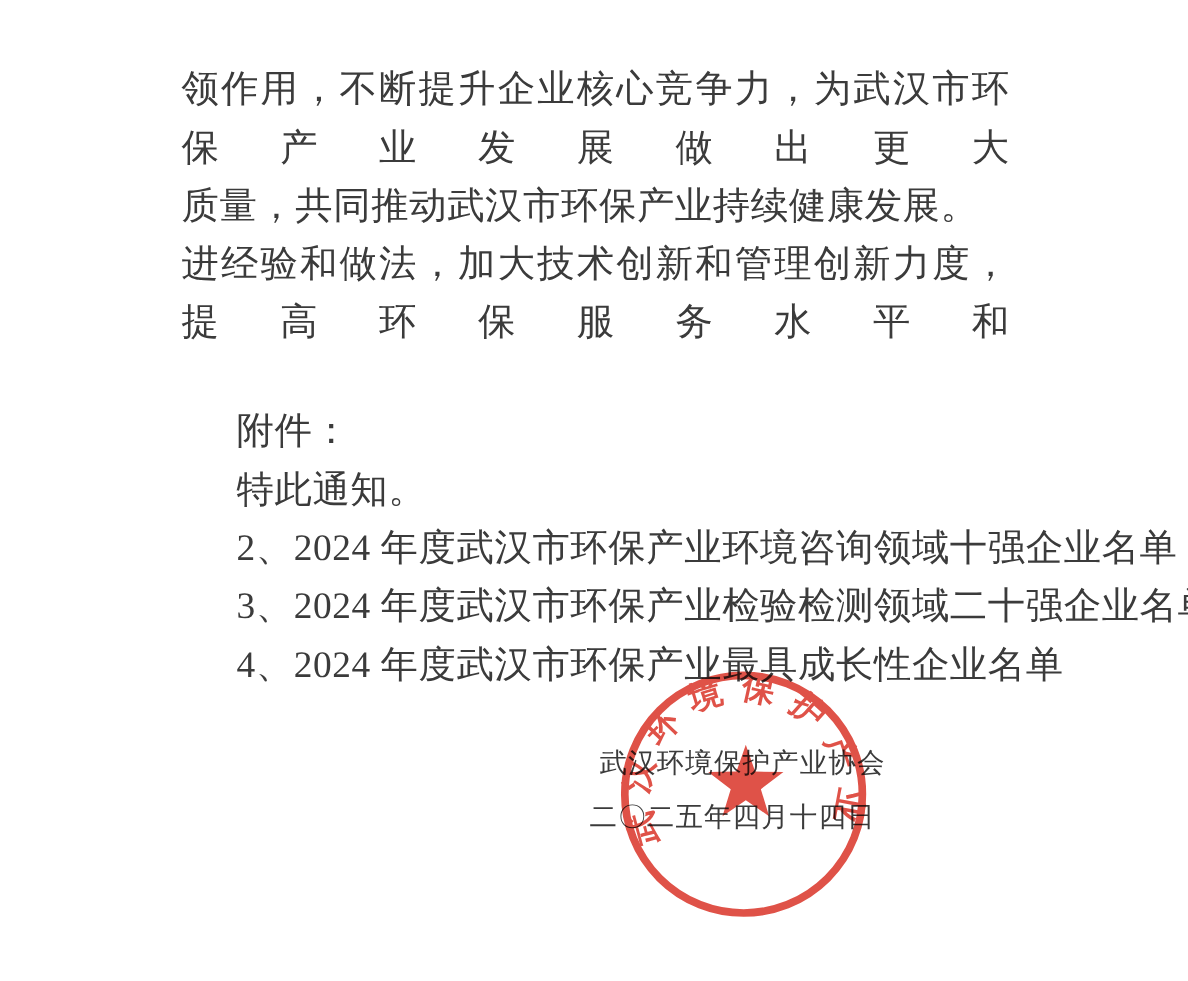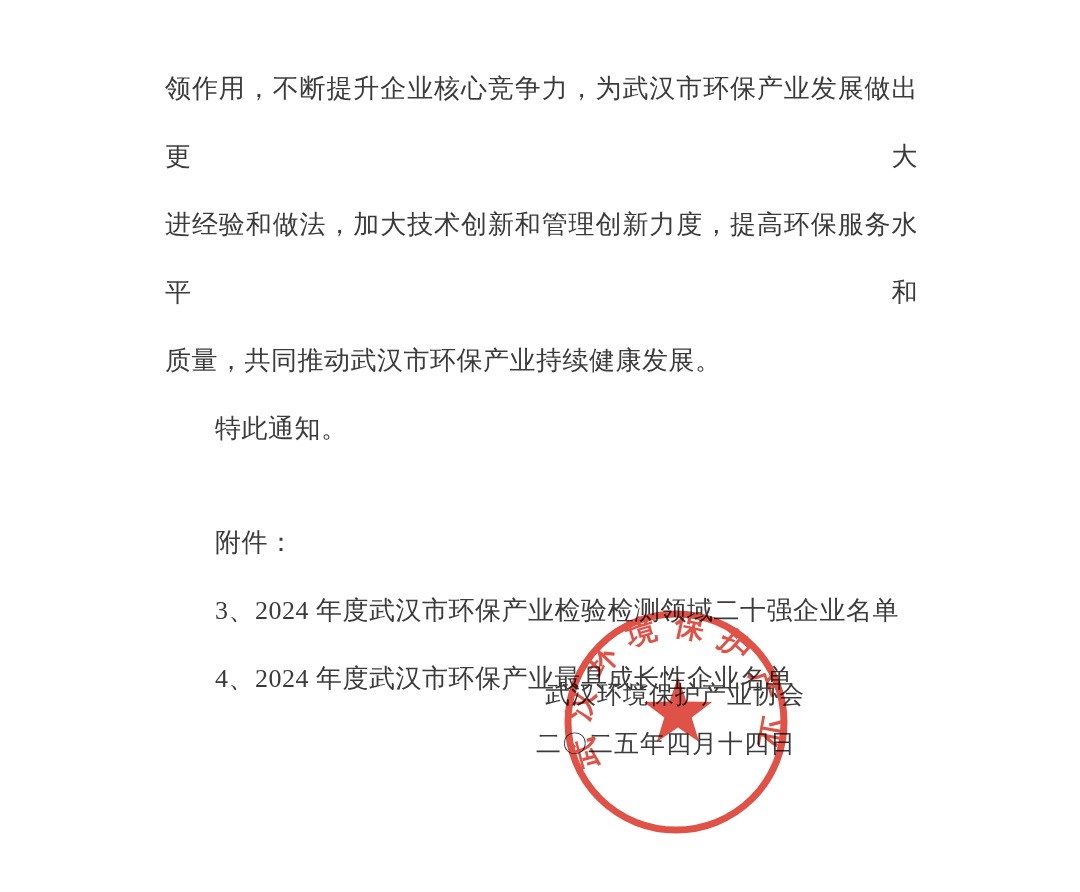--- a/index.html
+++ b/index.html
@@ -20,22 +20,22 @@
     width:1080px;height:892px;
     background:var(--page-bg);
   }
   .content{
     position:absolute;
     left:165px;top:55px;
     width:753px;
   }
   .line{
     margin:0;
-    font-size:26px;
-    line-height:68px;
+    font-size:34px;
+    line-height:53px;
     letter-spacing:0.5px;
     white-space:nowrap;
   }
   .fill{
     white-space:normal;
     text-align:justify;
     text-align-last:justify;
   }
   .indent{ text-indent:50px; }
   .attach-head{ margin-top:46px; }
@@ -68,25 +68,26 @@
     letter-spacing:14px;
   }
 </style>
 </head>
 <body>
 
 <div class="page">
 
   <div class="content">
     <p class="line fill">领作用，不断提升企业核心竞争力，为武汉市环保产业发展做出更大</p>
+    <p class="line">质量，共同推动武汉市环保产业持续健康发展。</p>
     <p class="line fill">进经验和做法，加大技术创新和管理创新力度，提高环保服务水平和</p>
-    <p class="line">质量，共同推动武汉市环保产业持续健康发展。</p>
+    <p class="line indent attach-head">附件：</p>
+
     <p class="line indent">特此通知。</p>
-
-    <p class="line indent attach-head">附件：</p>
+    <p class="line indent">2、2024 年度武汉市环保产业环境咨询领域十强企业名单</p>
     <p class="line indent">3、2024 年度武汉市环保产业检验检测领域二十强企业名单</p>
     <p class="line indent">4、2024 年度武汉市环保产业最具成长性企业名单</p>
   </div>
 
   <div class="sig sig-org">武汉环境保护产业协会</div>
   <div class="sig sig-date">二〇二五年四月十四日</div>
 
   <div class="seal">
     <svg viewBox="0 0 224 224" xmlns="http://www.w3.org/2000/svg">
       <circle class="seal-ring" cx="112" cy="112" r="108"></circle>

